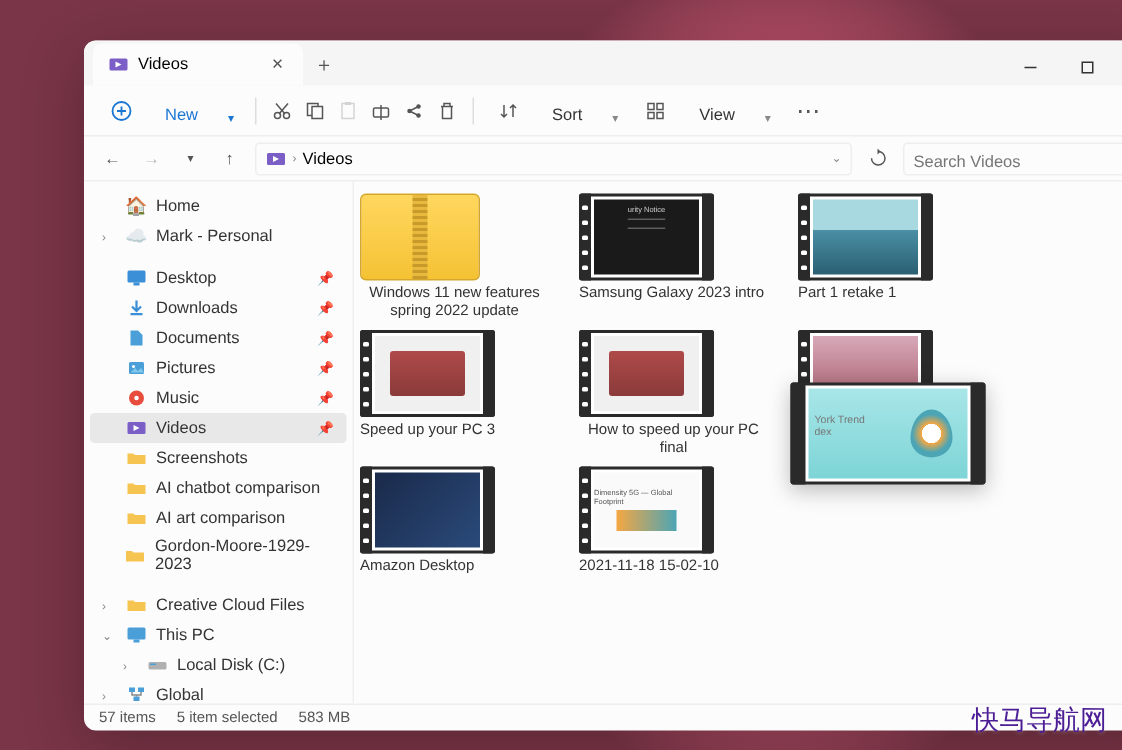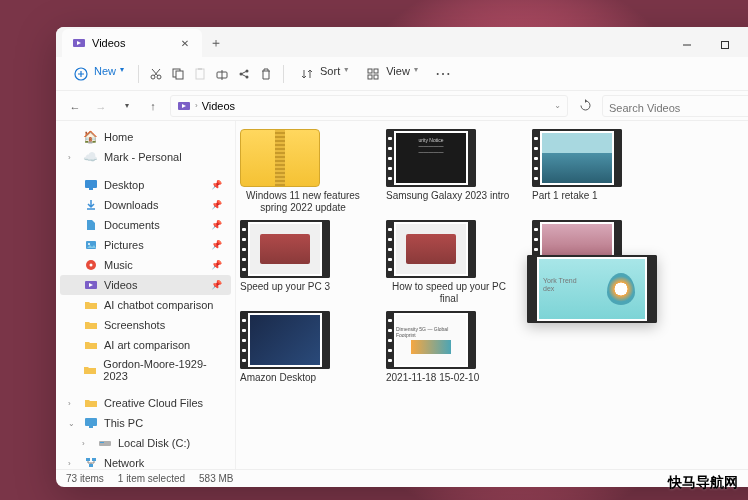--- a/index.html
+++ b/index.html
@@ -1,28 +1,28 @@
 <!DOCTYPE html>
 <html><head>
 <meta charset="utf-8">
 <style>
 *{box-sizing:border-box;margin:0;padding:0;font-family:"Segoe UI",Arial,sans-serif}
 body{width:748px;height:500px;overflow:hidden;position:relative;background:linear-gradient(135deg,#e89fb4 0%,#d67a8f 30%,#b9506a 60%,#8a3a52 100%)}
 .flamingo{position:absolute;top:0;left:0;width:748px;height:500px;z-index:0;background:radial-gradient(ellipse 280px 350px at 520px 250px,#f4a8b8 0%,#e67a8c 30%,#c95670 55%,#7a3548 80%),radial-gradient(ellipse 120px 80px at 680px 60px,#854050 0%,transparent 70%),radial-gradient(ellipse 200px 150px at 100px 350px,#e89fb4 0%,#d67a8f 70%,transparent 100%)}
-.watermark{position:absolute;bottom:8px;right:10px;z-index:5;color:#000000;font-size:14px;font-weight:700;font-family:"Microsoft YaHei",sans-serif;text-shadow:0 0 3px rgba(255,255,255,.4)}
+.watermark{position:absolute;bottom:8px;right:10px;z-index:5;color:#4c1d95;font-size:18px;font-weight:400;font-family:"Microsoft YaHei",sans-serif;text-shadow:0 0 3px rgba(255,255,255,.4)}
 .window{position:absolute;top:27px;left:56px;width:726px;height:460px;background:#fcfcfc;border-radius:8px;box-shadow:0 10px 40px rgba(0,0,0,.25);z-index:2;display:flex;flex-direction:column;overflow:hidden}
 .titlebar{height:30px;display:flex;align-items:flex-end;background:#f5f5f5}
 .tab{display:flex;align-items:center;height:28px;padding:0 10px;background:#fcfcfc;border-radius:6px 6px 0 0;margin-left:6px;min-width:140px;gap:6px;font-size:11px}
 .tab-icon{width:14px;height:14px;display:inline-flex;align-items:center;justify-content:center}
 .tab-close{margin-left:auto;width:14px;height:14px;display:flex;align-items:center;justify-content:center;color:#555;font-size:10px}
 .new-tab{width:28px;height:28px;display:flex;align-items:center;justify-content:center;color:#555;font-size:13px}
 .winctrl{margin-left:auto;display:flex}
 .winctrl div{width:38px;height:24px;display:flex;align-items:center;justify-content:center;color:#333}
 .toolbar{height:34px;display:flex;align-items:center;padding:0 10px;gap:4px;border-bottom:1px solid #eee}
-.tbtn{display:flex;align-items:flex-start;gap:4px;padding:4px 6px;border-radius:4px;font-size:11px;color:#333}
+.tbtn{display:flex;align-items:flex-end;gap:20px;padding:4px 6px;border-radius:4px;font-size:11px;color:#333}
 .tbtn.new{color:#1976d2;font-weight:500}
 .ticon{width:18px;height:18px;display:flex;align-items:center;justify-content:center;color:#555}
 .navbar{height:30px;display:flex;align-items:center;padding:0 10px;gap:8px;border-bottom:1px solid #eee}
 .navarrow{width:18px;height:18px;display:flex;align-items:center;justify-content:center;color:#555;font-size:11px}
 .crumb{flex:1;display:flex;align-items:center;gap:4px;font-size:11px;padding:2px 6px;border:1px solid #eee;border-radius:3px;height:22px}
 .crumb .chev{color:#888;font-size:8px}
 .crumb-end{margin-left:auto;display:flex;gap:6px;color:#888}
 .refresh{width:18px;height:18px;display:flex;align-items:center;justify-content:center}
 .search{width:170px;display:flex;align-items:flex-end;border:1px solid #eee;border-radius:3px;padding:2px 6px;height:22px}
 .search input{border:none;outline:none;font-size:11px;flex:1;background:transparent;color:#888}
@@ -292,30 +292,30 @@
             <span>Videos</span>
             <span class="pin">📌</span>
           </div>
         <div class="side-item">
             <span class="caret"></span>
             <span class="icon">
               <svg width="14" height="14">
                 <path d="M1 4 L5 4 L6 5 L13 5 L13 11 L1 11 Z" fill="#f5c451"></path>
               </svg>
             </span>
+            <span>Screenshots</span>
+          </div>
+        <div class="side-item">
+            <span class="caret"></span>
+            <span class="icon">
+              <svg width="14" height="14">
+                <path d="M1 4 L5 4 L6 5 L13 5 L13 11 L1 11 Z" fill="#f5c451"></path>
+              </svg>
+            </span>
             <span>AI chatbot comparison</span>
-          </div>
-        <div class="side-item">
-            <span class="caret"></span>
-            <span class="icon">
-              <svg width="14" height="14">
-                <path d="M1 4 L5 4 L6 5 L13 5 L13 11 L1 11 Z" fill="#f5c451"></path>
-              </svg>
-            </span>
-            <span>Screenshots</span>
           </div>
         <div class="side-item">
             <span class="caret"></span>
             <span class="icon">
               <svg width="14" height="14">
                 <path d="M1 4 L5 4 L6 5 L13 5 L13 11 L1 11 Z" fill="#f5c451"></path>
               </svg>
             </span>
             <span>AI art comparison</span>
           </div>
@@ -362,21 +362,21 @@
         <div class="side-item">
             <span class="caret">›</span>
             <span class="icon">
               <svg width="14" height="14">
                 <rect x="2" y="2" width="4" height="3" fill="#4a9fd8"></rect>
                 <rect x="8" y="2" width="4" height="3" fill="#4a9fd8"></rect>
                 <rect x="5" y="8" width="4" height="3" fill="#4a9fd8"></rect>
                 <path d="M4 5 L4 7 L10 7 L10 5 M7 7 L7 8" stroke="#888" fill="none"></path>
               </svg>
             </span>
-            <span>Network</span>
+            <span>Global</span>
           </div>
       </div>
     </div>
 
     <div class="content">
       <div class="file">
         <div class="thumb">
             <div class="zip-thumb"></div>
           </div>
         <div class="fname">Windows 11 new features spring 2022 update</div>
@@ -539,22 +539,22 @@
           </div>
         <div class="fname">2021-11-18 15-02-10</div>
       </div>
       <div class="scrollbar">
           <div class="scroll-thumb" style="top:60px;height:110px"></div>
         </div>
     </div>
   </div>
 
   <div class="status">
-    <span>73 items</span>
-    <span>1 item selected</span>
+    <span>57 items</span>
+    <span>5 item selected</span>
     <span>583 MB</span>
   </div>
 </div>
 
 <div class="preview-float">
   <div class="preview-inner">
     <div class="pv-text"><span>York Trend</span><br><span>dex</span></div>
     <div class="balloon"></div>
   </div>
 </div>

